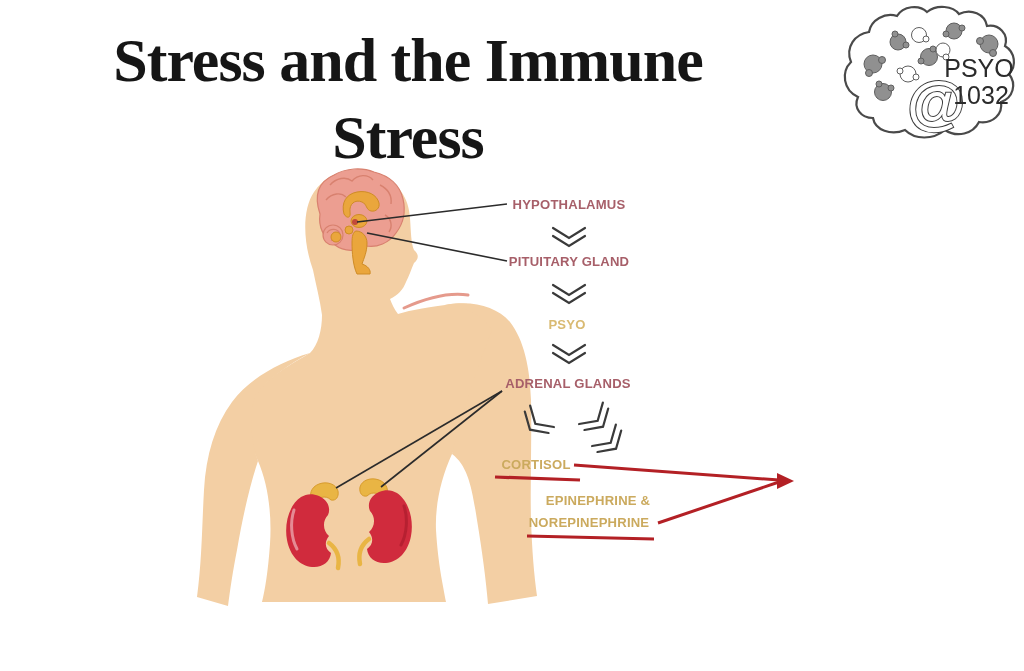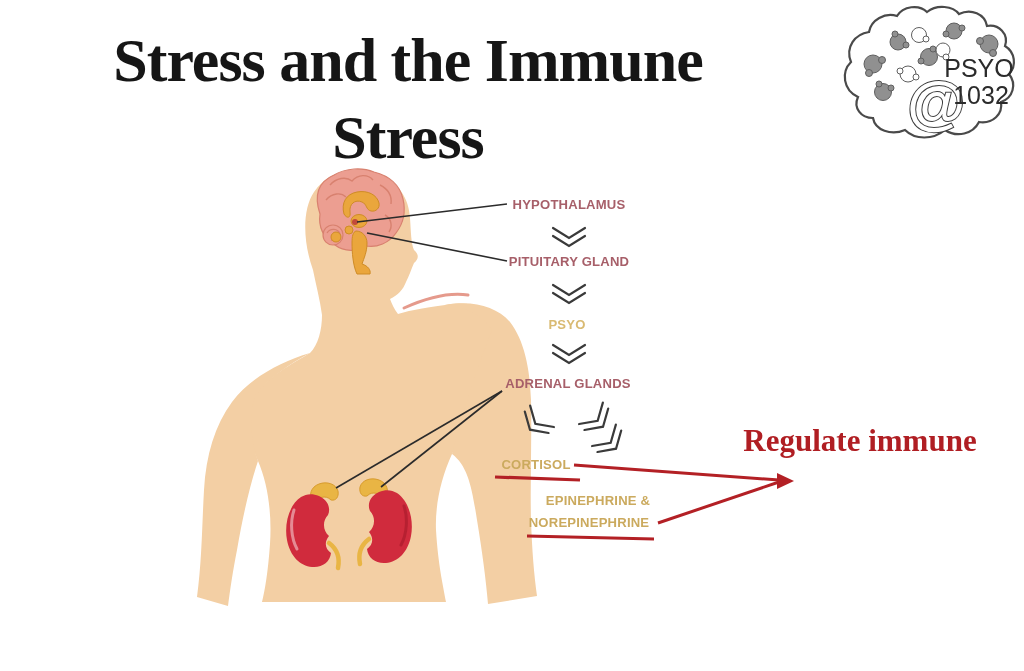--- a/index.html
+++ b/index.html
@@ -228,16 +228,15 @@
 
   <div class="flow-label" style="left:569px;top:197px;">HYPOTHALAMUS</div>
   <div class="flow-label" style="left:569px;top:254px;">PITUITARY GLAND</div>
   <div class="flow-label acth" style="left:567px;top:317px;">PSYO</div>
   <div class="flow-label" style="left:568px;top:376px;">ADRENAL GLANDS</div>
   <div class="flow-label gold" style="left:536px;top:457px;">CORTISOL</div>
   <div class="flow-label gold" style="left:598px;top:493px;">EPINEPHRINE &amp;</div>
   <div class="flow-label gold" style="left:589px;top:515px;">NOREPINEPHRINE</div>
 
   <div class="outcome">
-    <div>Regulate immune</div>
   </div>
 
 </div>
 
 </body></html>

